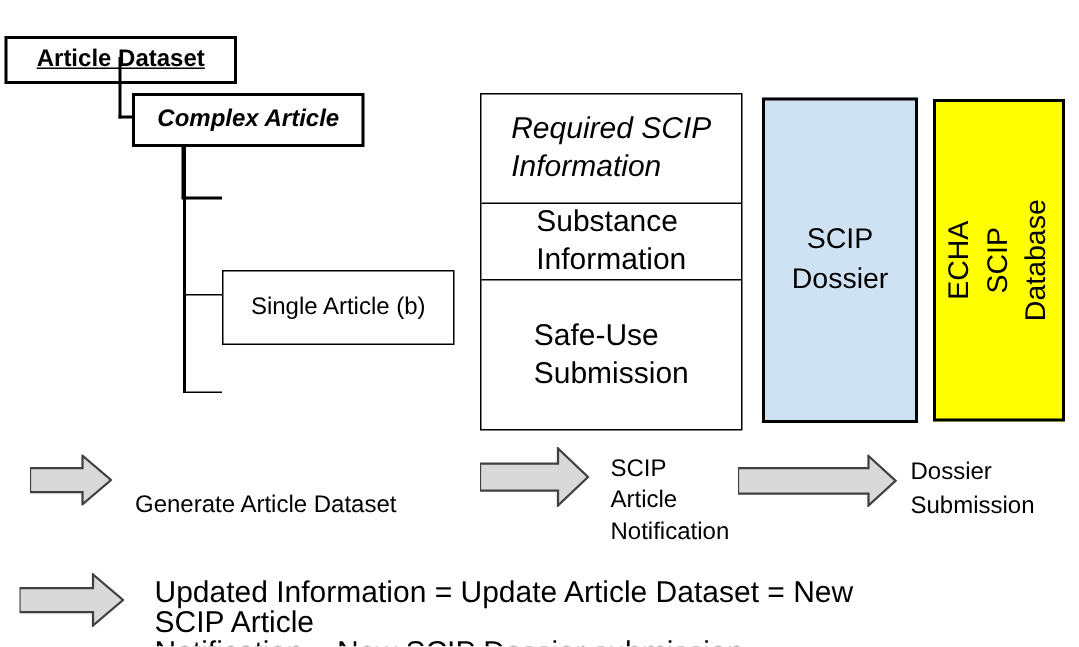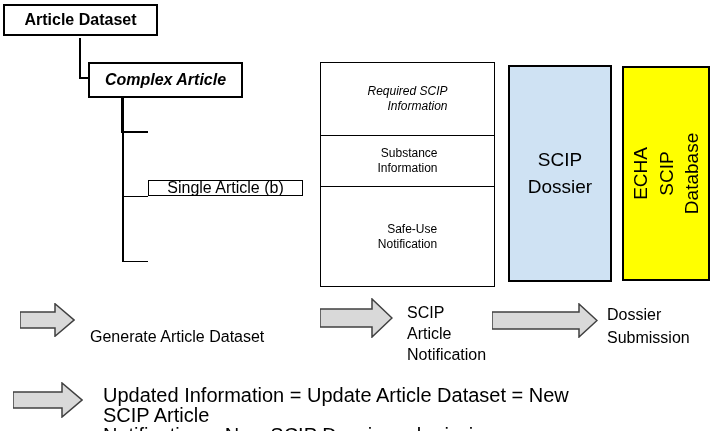--- a/index.html
+++ b/index.html
@@ -15,21 +15,21 @@
   .box.thin{border-width:1.5px;}
   .bold{font-weight:bold;}
   .line{position:absolute;background:#000;}
   .itable{
     position:absolute;left:320px;top:62px;width:175px;height:225px;
     box-sizing:border-box;border:1.5px solid #000;background:#fff;
     display:flex;flex-direction:column;
   }
   .trow{
     box-sizing:border-box;display:flex;align-items:center;justify-content:center;
-    text-align:right;font-size:12px;line-height:1.25;white-space:pre-line;
+    text-align:left;font-size:20px;line-height:1.25;white-space:pre-line;
   }
   .trow + .trow{border-top:1.5px solid #000;}
   .trow.title{height:72px;font-style:italic;}
   .trow.r1{height:50px;}
   .trow.r2{height:51px;}
   .trow.r3{flex:1;}
   .bigbox{
     position:absolute;box-sizing:border-box;border:2px solid #000;
     display:flex;align-items:center;justify-content:center;text-align:center;
     font-size:19px;line-height:1.4;white-space:pre-line;
@@ -40,43 +40,43 @@
     font-size:19px;line-height:1.35;width:200px;}
   .arrow{position:absolute;}
   .flabel{position:absolute;font-size:16px;line-height:21px;white-space:pre-line;}
   .note{position:absolute;font-size:20px;line-height:20px;white-space:pre-line;}
 </style>
 </head>
 <body>
 
 <div class="stage">
 
-  <div class="box bold" style="left:3px;top:4px;width:155px;height:32px;">Article Dataset</div>
+  <div class="box bold" style="left:3px;top:24px;width:155px;height:32px;text-decoration:underline;">Article Dataset</div>
 
   <div class="box bold" style="left:88px;top:62px;width:155px;height:36px;font-style:italic;">Complex Article</div>
 
 
-  <div class="box thin" style="left:148px;top:180px;width:155px;height:16px;">Single Article (b)</div>
+  <div class="box thin" style="left:148px;top:180px;width:155px;height:50px;">Single Article (b)</div>
 
 
   <div class="line" style="left:79px;top:38px;width:2px;height:41px;"></div>
   <div class="line" style="left:79px;top:77px;width:10px;height:2px;"></div>
   <div class="line" style="left:121px;top:98px;width:3px;height:35px;"></div>
   <div class="line" style="left:122px;top:132px;width:1.5px;height:130px;"></div>
   <div class="line" style="left:123px;top:131px;width:25px;height:1.5px;"></div>
   <div class="line" style="left:123px;top:195.5px;width:25px;height:1.5px;"></div>
   <div class="line" style="left:123px;top:260.5px;width:25px;height:1.5px;"></div>
 
   <div class="itable">
     <div class="trow title">Required SCIP
 Information</div>
     <div class="trow r2">Substance
 Information</div>
     <div class="trow r3">Safe-Use
-Notification</div>
+Submission</div>
   </div>
 
   <div class="bigbox dossier">SCIP
 Dossier</div>
 
   <div class="bigbox echa">
     <div class="vtext">ECHA SCIP
 Database</div>
   </div>
 

